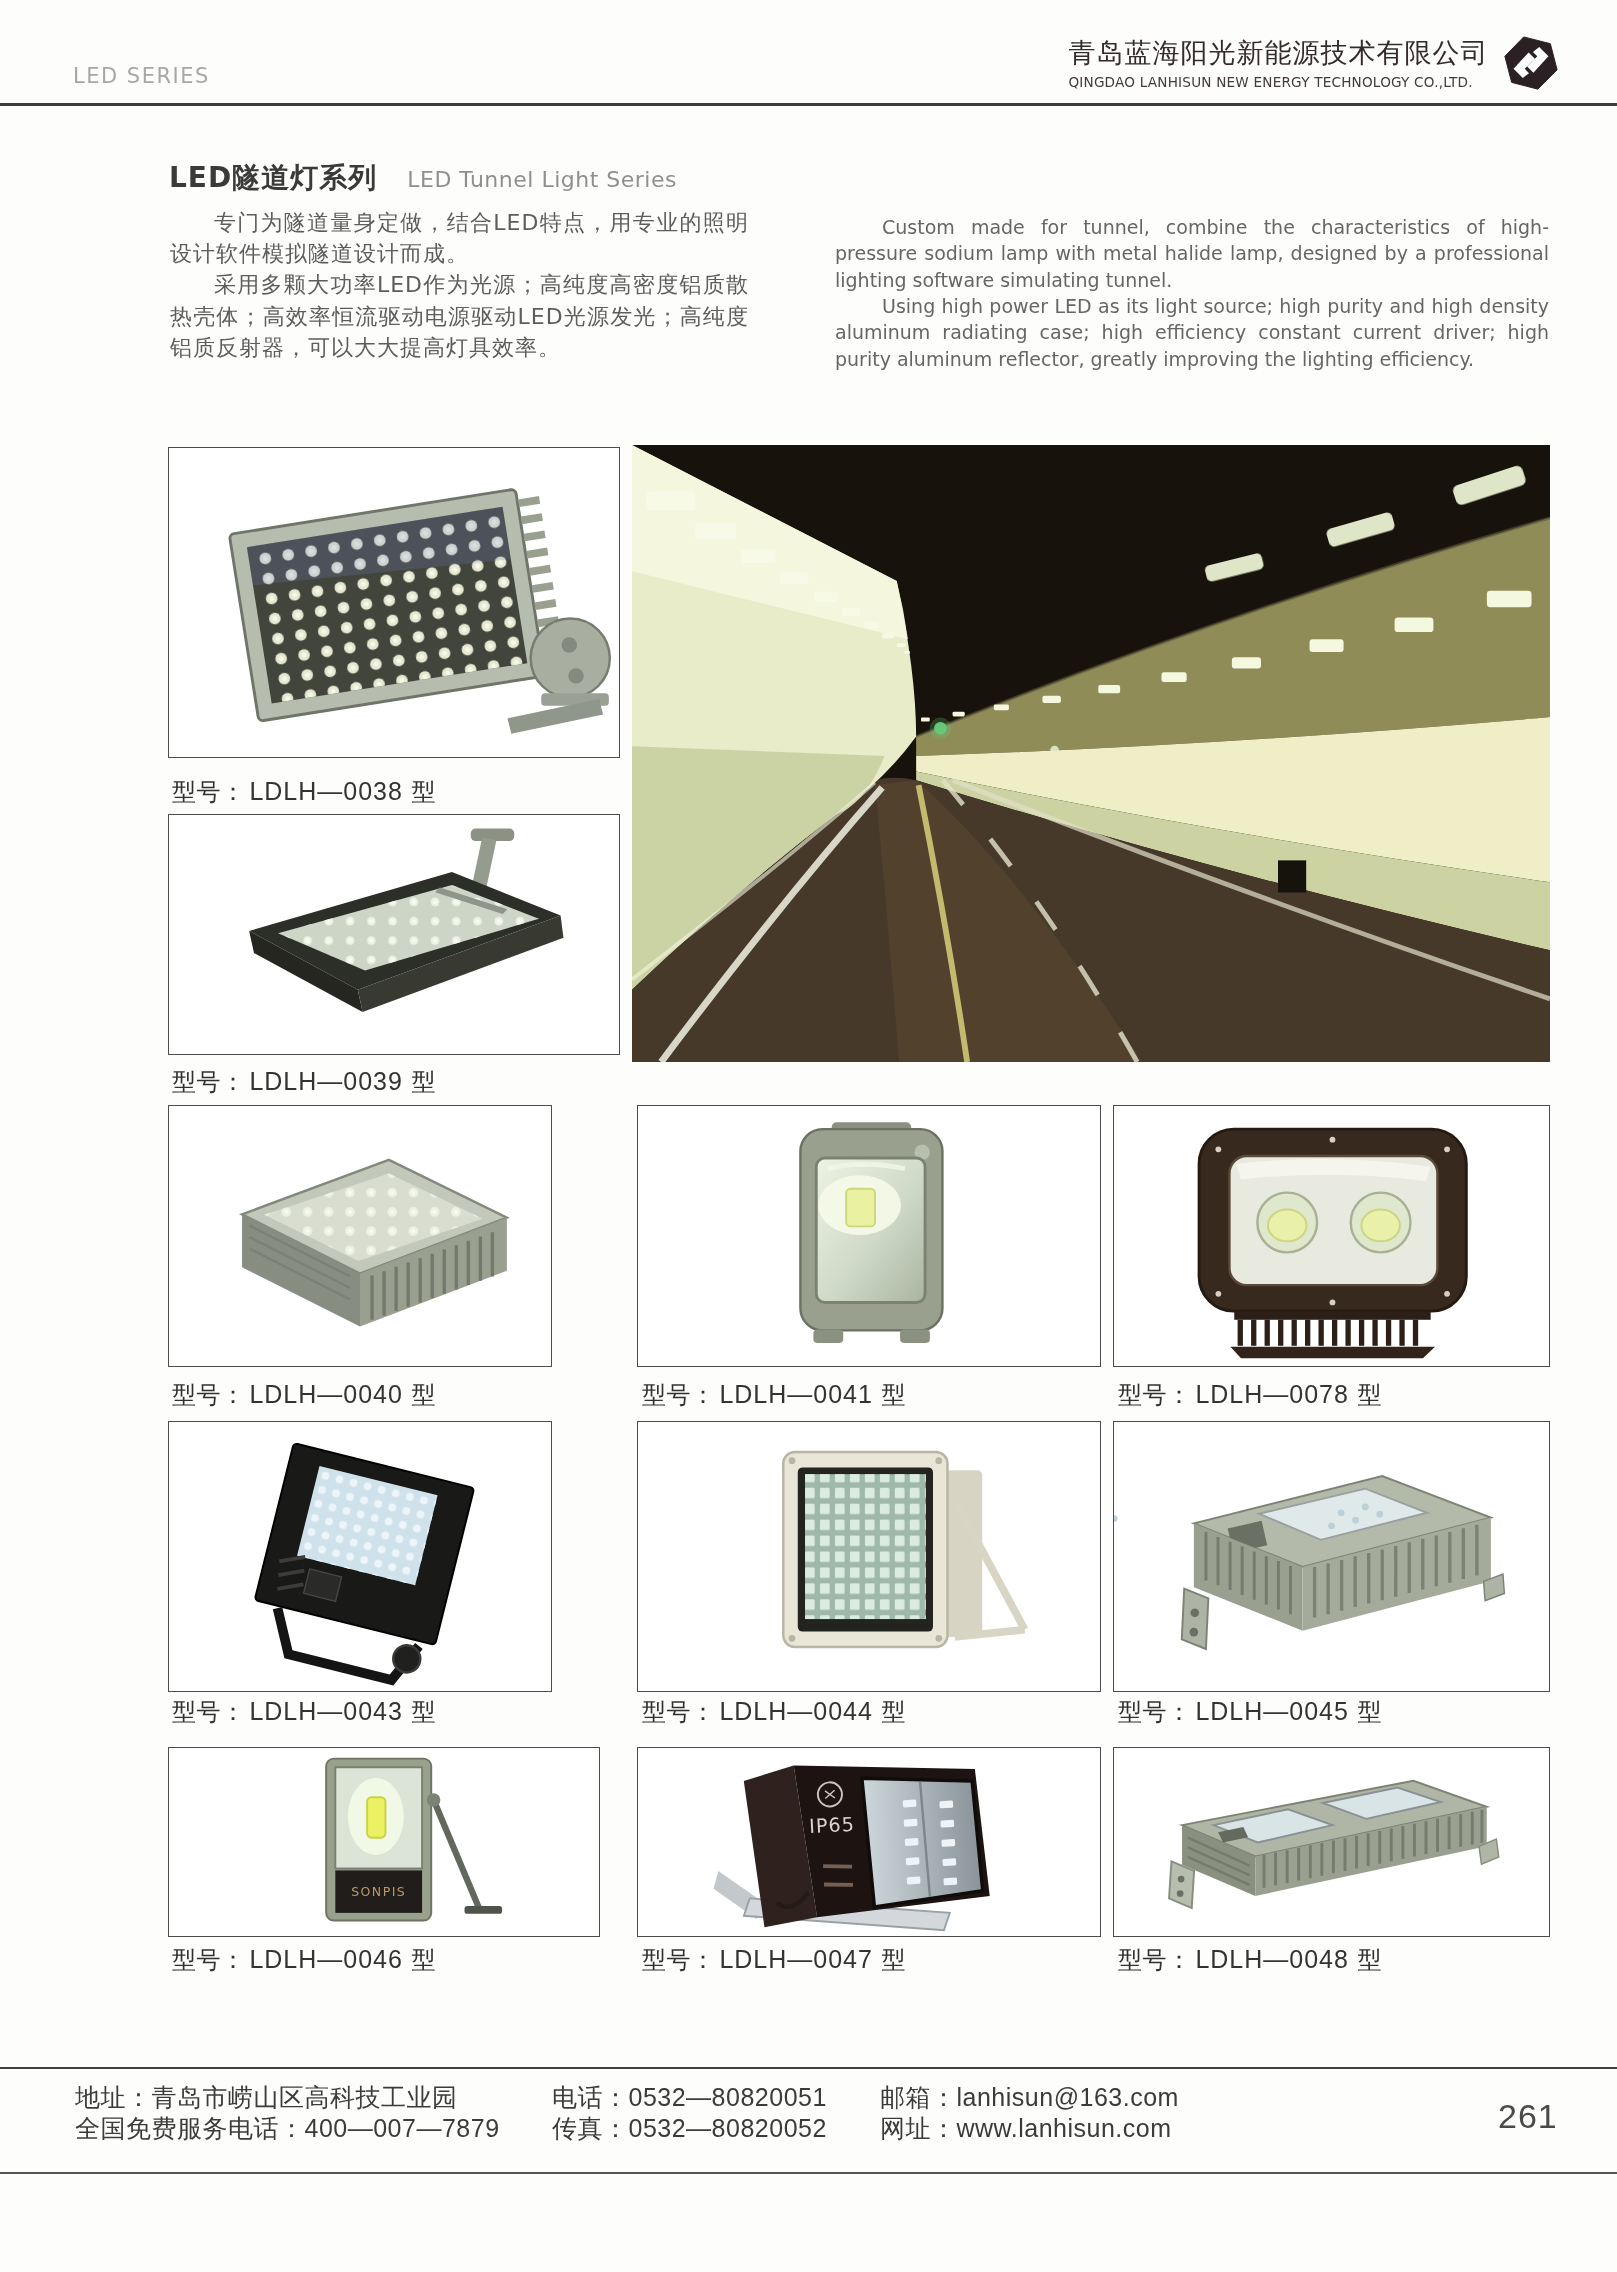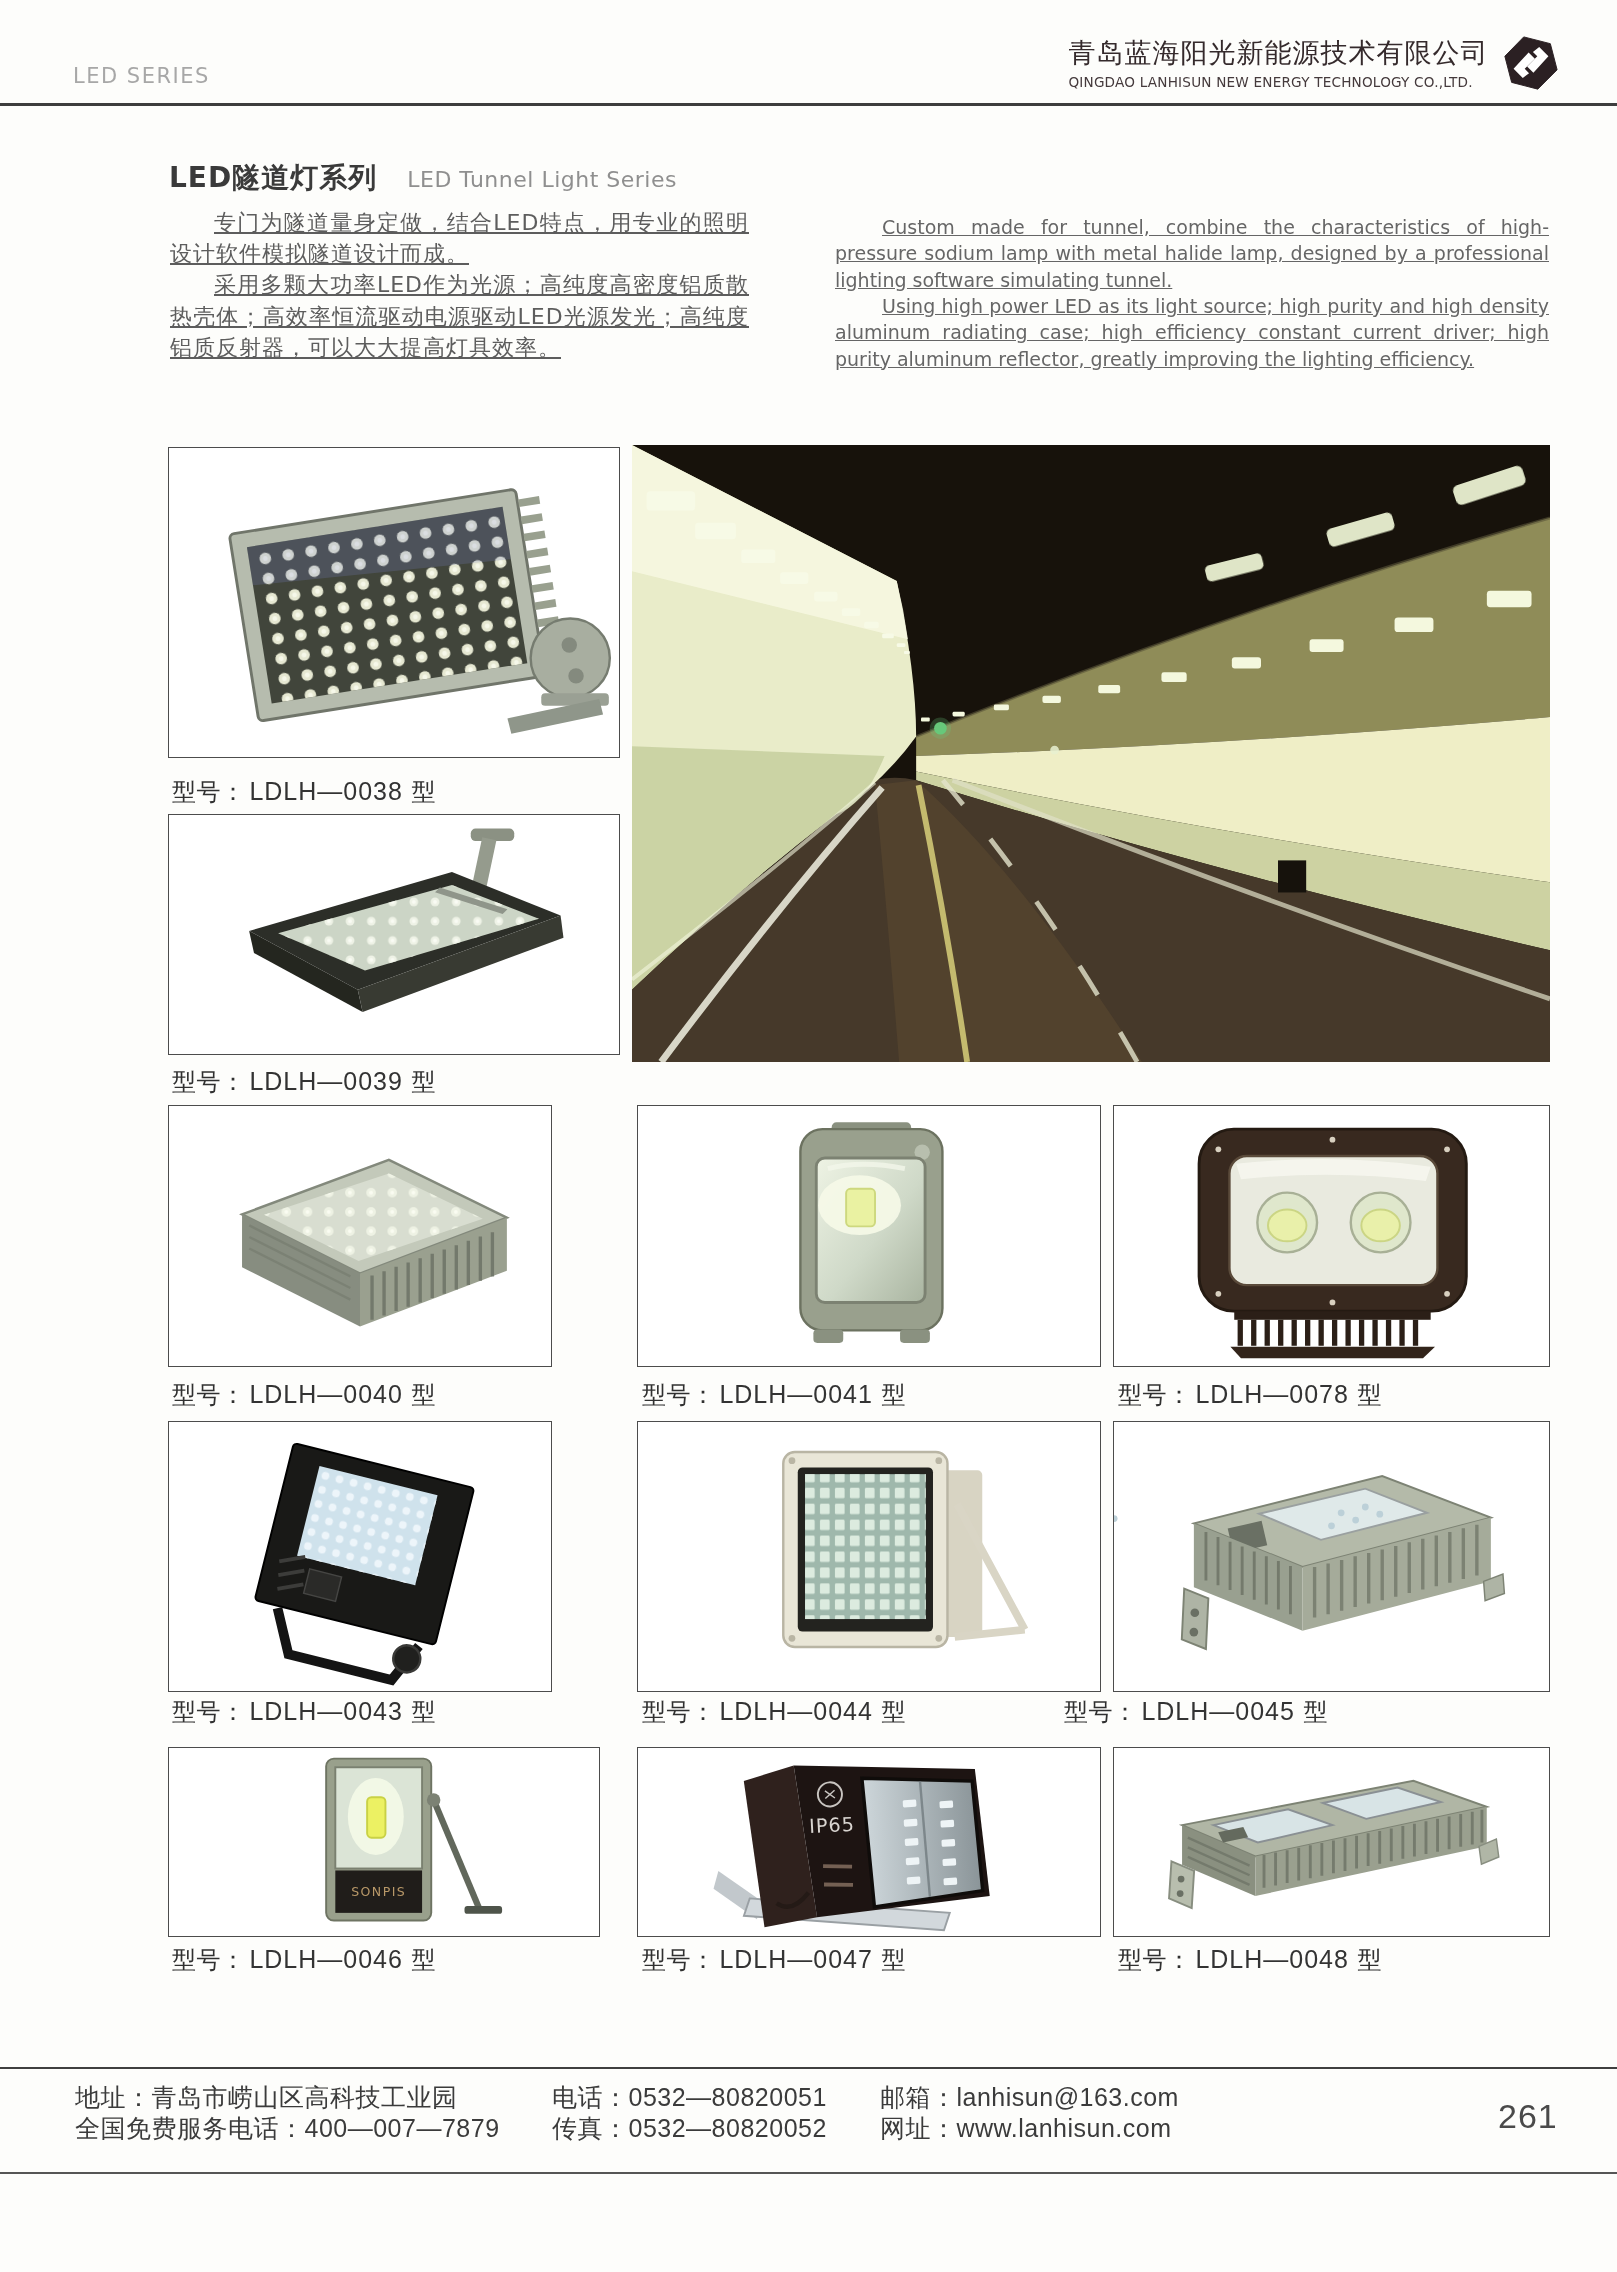--- a/index.html
+++ b/index.html
@@ -12,21 +12,21 @@
   .company-cn{font-size:27px;font-weight:normal;color:#352a2c;letter-spacing:1px;white-space:nowrap;}
   .company-en{font-size:13.6px;color:#453a3c;margin-top:2.4px;letter-spacing:0.2px;white-space:nowrap;}
   .logo{width:60px;height:57px;flex:0 0 auto;}
   .rule{position:absolute;left:0;width:1617px;}
   .rule-header{top:103px;height:2.9px;background:#3d3d3d;}
 
   
   .title-row{position:absolute;left:169px;top:159px;white-space:nowrap;}
   .title-cn{font-size:28px;font-weight:bold;color:#3a3a3a;letter-spacing:1px;margin-top:23px;}
   .title-en{font-size:22px;color:#8f8f8f;margin-left:30px;letter-spacing:0.5px;text-align:right;}
-  .intro{position:absolute;text-align:justify;text-decoration:underline;}
+  .intro{position:absolute;text-align:justify;}
   .intro p{margin:0;}
   .intro-cn{left:170px;top:207px;width:579px;font-size:22px;line-height:1.42;color:#5d5d5d;letter-spacing:1px;}
   .intro-cn p{text-indent:2em;}
   .intro-en{left:835px;top:214px;width:714px;font-size:19px;line-height:1.385;color:#666666;}
   .intro-en p{text-indent:47px;}
 
   
   .pbox{position:absolute;border:1.5px solid #4c4c4c;background:#ffffff;box-sizing:border-box;}
   .pbox svg{display:block;width:100%;height:100%;}
   .photo{position:absolute;left:632px;top:445px;width:918px;height:617px;}
@@ -349,21 +349,21 @@
       <polygon points="165,210 390,300 390,432 165,342" fill="#99a090"></polygon>
       <path d="M190,228 l0,100 M215,238 l0,100 M240,248 l0,100 M265,258 l0,100 M290,268 l0,100 M315,278 l0,100 M340,288 l0,100 M365,298 l0,100" stroke="#6e7466" stroke-width="6" opacity="0.85"></path>
       <polygon points="390,300 780,198 780,330 390,432" fill="#a5ab9a"></polygon>
       <path d="M415,300 l0,105 M443,293 l0,105 M471,286 l0,105 M499,278 l0,105 M527,271 l0,105 M555,264 l0,105 M583,257 l0,105 M611,249 l0,105 M639,242 l0,105 M667,235 l0,105 M695,228 l0,105 M723,220 l0,105 M751,213 l0,105" stroke="#757b6d" stroke-width="7" opacity="0.85"></path>
       <polygon points="145,345 195,365 190,470 140,450" fill="#aeb4a5" stroke="#7d8374" stroke-width="4"></polygon>
       <circle cx="167" cy="395" r="9" fill="#6a7064"></circle>
         <circle cx="165" cy="435" r="9" fill="#6a7064"></circle>
       <polygon points="765,330 805,315 808,355 768,370" fill="#aeb4a5" stroke="#7d8374" stroke-width="3"></polygon>
     </svg>
   </div>
-  <div class="model-line" style="left:1064px;top:1696px">
+  <div class="model-line" style="left:1118px;top:1696px">
     <span class="ml-cn">型号：</span><span class="ml-code">LDLH—0045</span><span class="ml-sfx">型</span>
   </div>
 
   <div class="pbox" style="left:168px;top:1747px;width:432px;height:190px">
     <svg viewBox="0 0 890 390">
       <rect x="325" y="22" width="218" height="336" rx="16" fill="#99a08c" stroke="#6e7463" stroke-width="4"></rect>
       <rect x="344" y="40" width="180" height="210" fill="#dbe4d6" stroke="#7a8070" stroke-width="4"></rect>
       <ellipse cx="428" cy="142" rx="58" ry="80" fill="#f2f8e6"></ellipse>
       <rect x="410" y="102" width="38" height="84" rx="9" fill="#ecf163" stroke="#c9d145" stroke-width="4"></rect>
       <rect x="344" y="254" width="180" height="88" fill="#201d1a"></rect>

